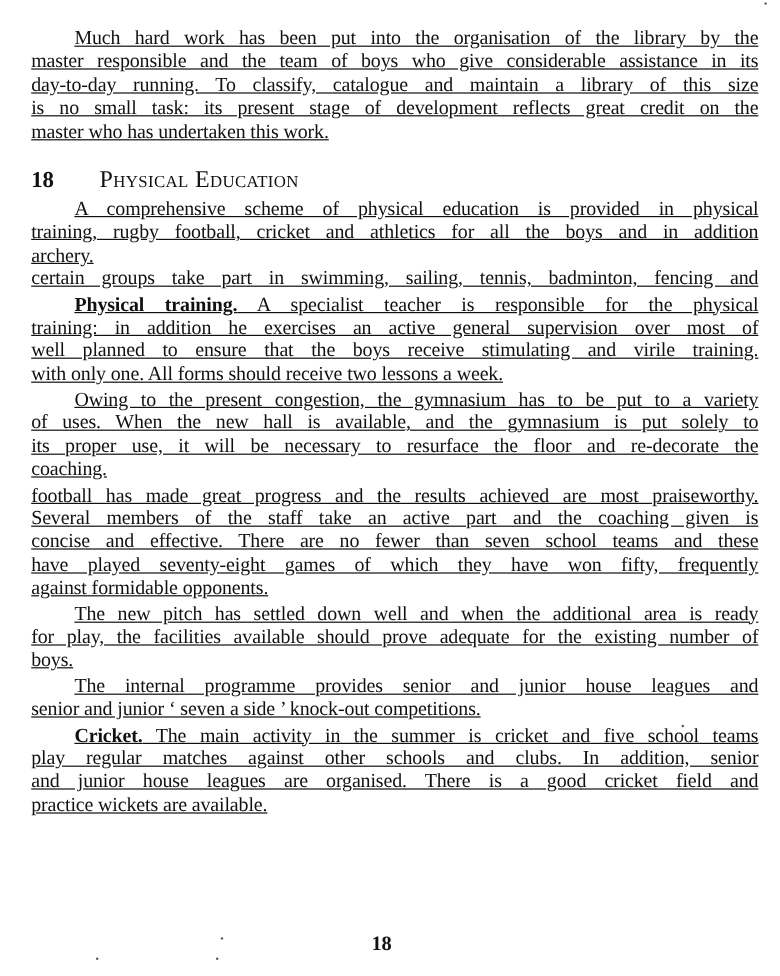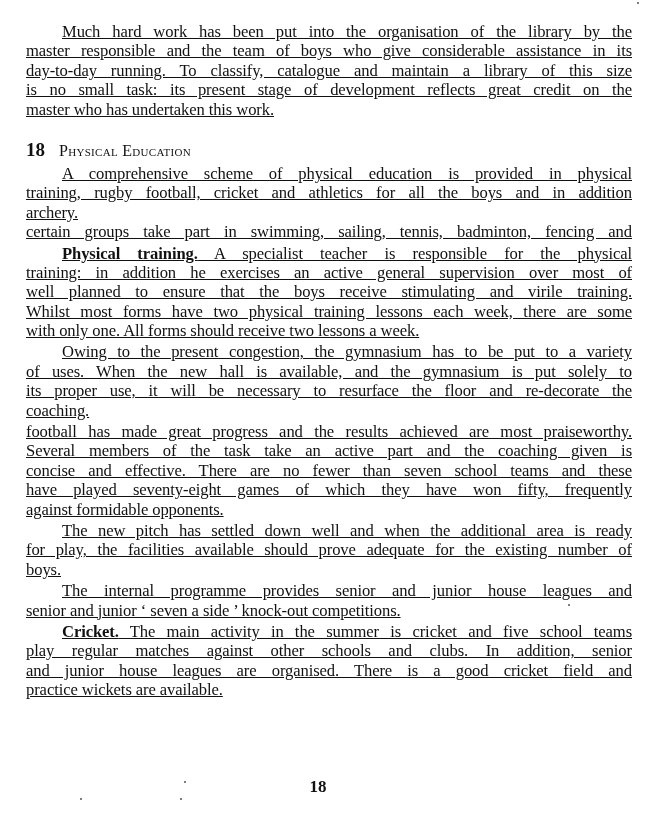--- a/index.html
+++ b/index.html
@@ -50,22 +50,23 @@
       line-height: 22px;
       white-space: nowrap;
     }
     .section-number {
       font-weight: bold;
       font-size: 19px;
       margin-right: 10px;
     }
     .section-title {
       font-variant: small-caps;
-      font-size: 16px;
+      font-size: 20px;
       letter-spacing: 0.3px;
+      margin-left: 24px;
     }
     .page-number {
       position: absolute;
       top: 777px;
       left: 0;
       width: 636px;
       text-align: center;
       font-size: 17px;
       font-weight: bold;
     }
@@ -99,34 +100,33 @@
     <span class="line indent">A comprehensive scheme of physical education is provided in physical</span>
     <span class="line">training, rugby football, cricket and athletics for all the boys and in addition</span>
     <span class="line last">archery.</span>
     <span class="line">certain groups take part in swimming, sailing, tennis, badminton, fencing and</span>
   </div>
 
   <div class="para">
     <span class="line indent"><span class="lead">Physical training.</span><span> A specialist teacher is responsible for the physical</span></span>
     <span class="line">training: in addition he exercises an active general supervision over most of</span>
     <span class="line">well planned to ensure that the boys receive stimulating and virile training.</span>
-    <span class="line">Whilst most forms have two physical training lessons each week, there are some</span>
     <span class="line last">with only one.  All forms should receive two lessons a week.</span>
   </div>
 
   <div class="para">
     <span class="line indent">Owing to the present congestion, the gymnasium has to be put to a variety</span>
     <span class="line">of uses.  When the new hall is available, and the gymnasium is put solely to</span>
     <span class="line">its proper use, it will be necessary to resurface the floor and re-decorate the</span>
     <span class="line last">coaching.</span>
   </div>
 
   <div class="para">
     <span class="line">football has made great progress and the results achieved are most praiseworthy.</span>
-    <span class="line">Several members of the task take an active part and the coaching given is</span>
+    <span class="line">Several members of the staff take an active part and the coaching given is</span>
     <span class="line">concise and effective.  There are no fewer than seven school teams and these</span>
     <span class="line">have played seventy-eight games of which they have won fifty, frequently</span>
     <span class="line last">against formidable opponents.</span>
   </div>
 
   <div class="para">
     <span class="line indent">The new pitch has settled down well and when the additional area is ready</span>
     <span class="line">for play, the facilities available should prove adequate for the existing number of</span>
     <span class="line last">boys.</span>
   </div>

